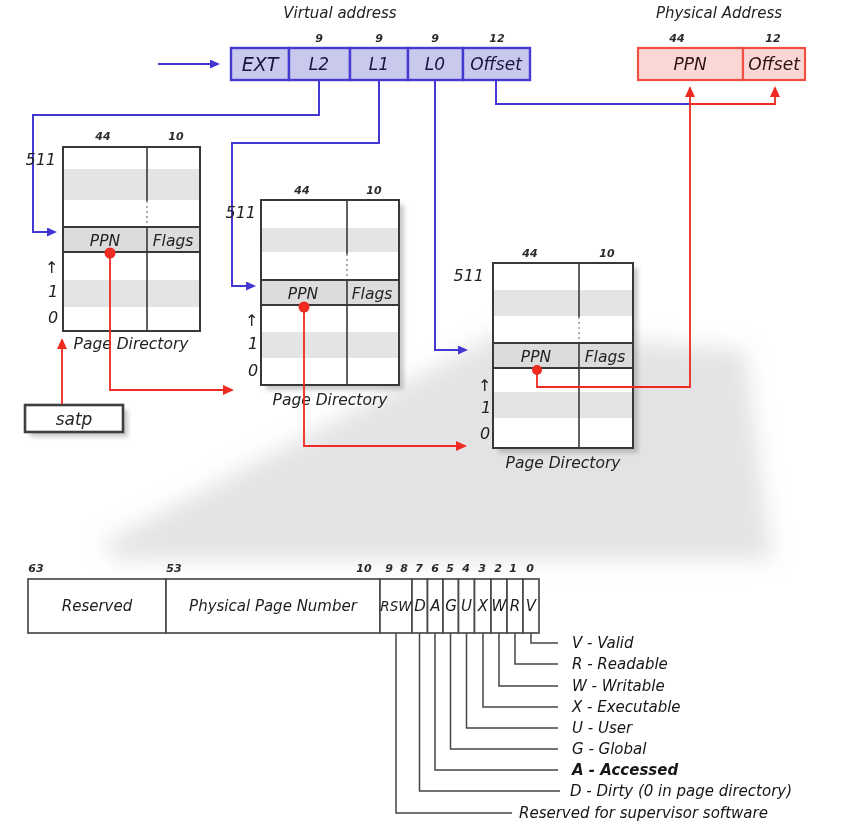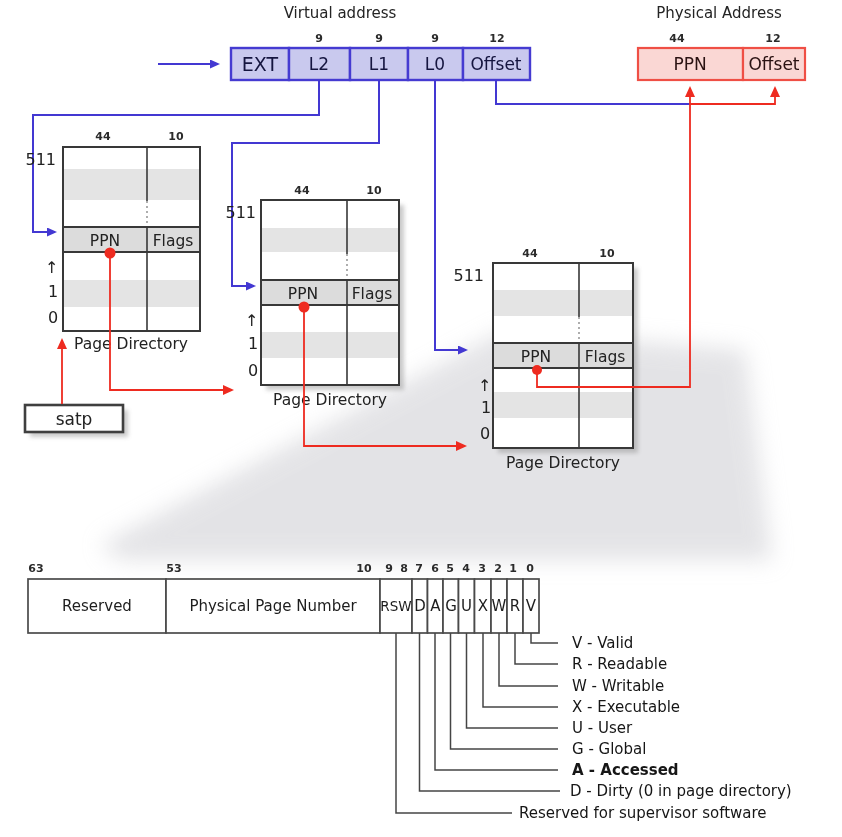--- a/index.html
+++ b/index.html
@@ -1,16 +1,16 @@
 <!DOCTYPE html>
 <html style="--va_fill: #c9c9ee; --va_stroke: #453bd1; --pa_fill: #fad7d4; --pa_stroke: #ef4f45; --arrow_blue: #4338d2; --arrow_red: #ee2b20; --table_stroke: #383838; --row_highlight: #dcdcdc; --stripe: #e4e4e4;"><head>
 <meta charset="utf-8">
 <style>
   html,body{margin:0;padding:0;background:#ffffff;}
-  .stage{width:842px;height:837px;position:relative;background:#ffffff;overflow:hidden;}
+  .stage{width:842px;height:837px;position:relative;background:#ffffff;overflow:hidden;font-style:italic;}
   svg{display:block;}
   text{font-family:"DejaVu Sans","Liberation Sans",sans-serif;fill:#1c1c1c;}
   .title-text{font-size:15px;fill:#242424;}
   .va-box{fill:var(--va_fill);stroke:var(--va_stroke);stroke-width:2.4;}
   .pa-box{fill:var(--pa_fill);stroke:var(--pa_stroke);stroke-width:2.2;}
   .va-label{font-size:17px;fill:#15153f;text-anchor:middle;}
   .va-label-big{font-size:19px;fill:#15153f;text-anchor:middle;}
   .pa-label{font-size:17px;fill:#2a1212;text-anchor:middle;}
   .bits-label{font-size:11px;font-weight:bold;fill:#2b2b2b;text-anchor:middle;}
   .blue-line{fill:none;stroke:var(--arrow_blue);stroke-width:2;}

